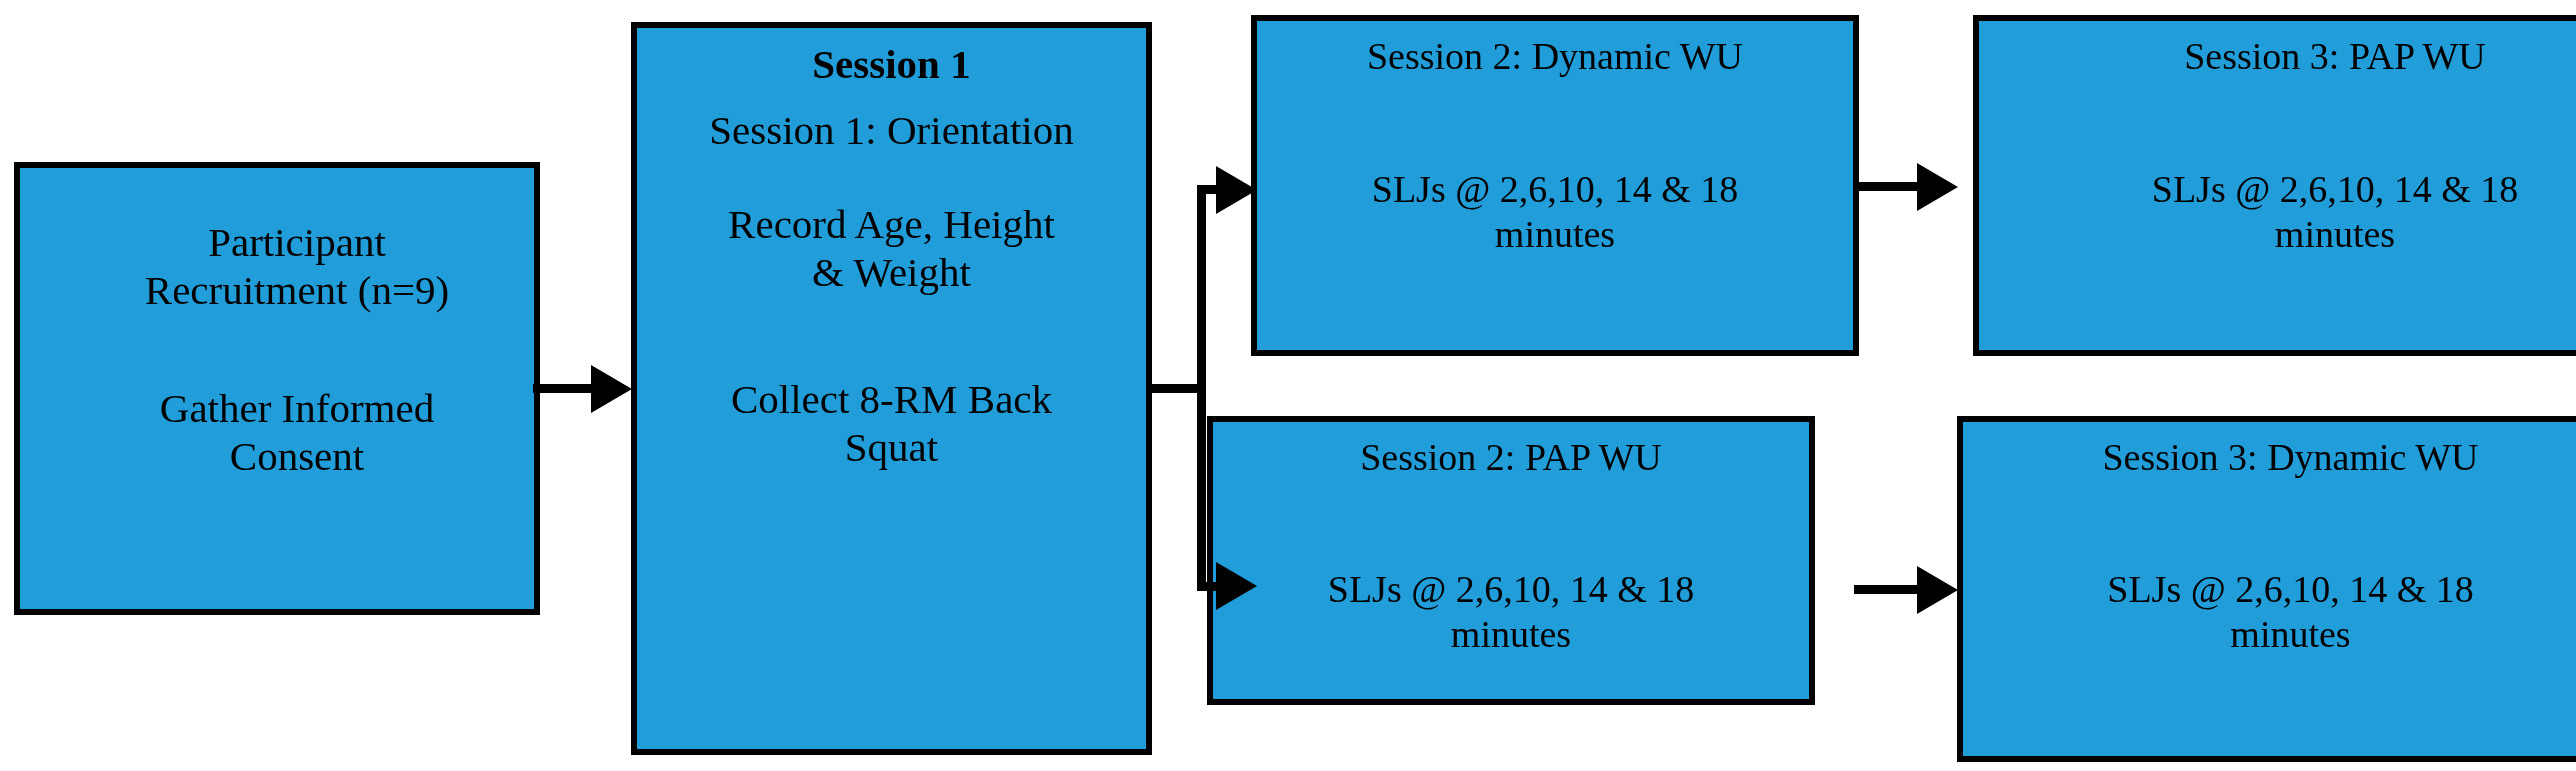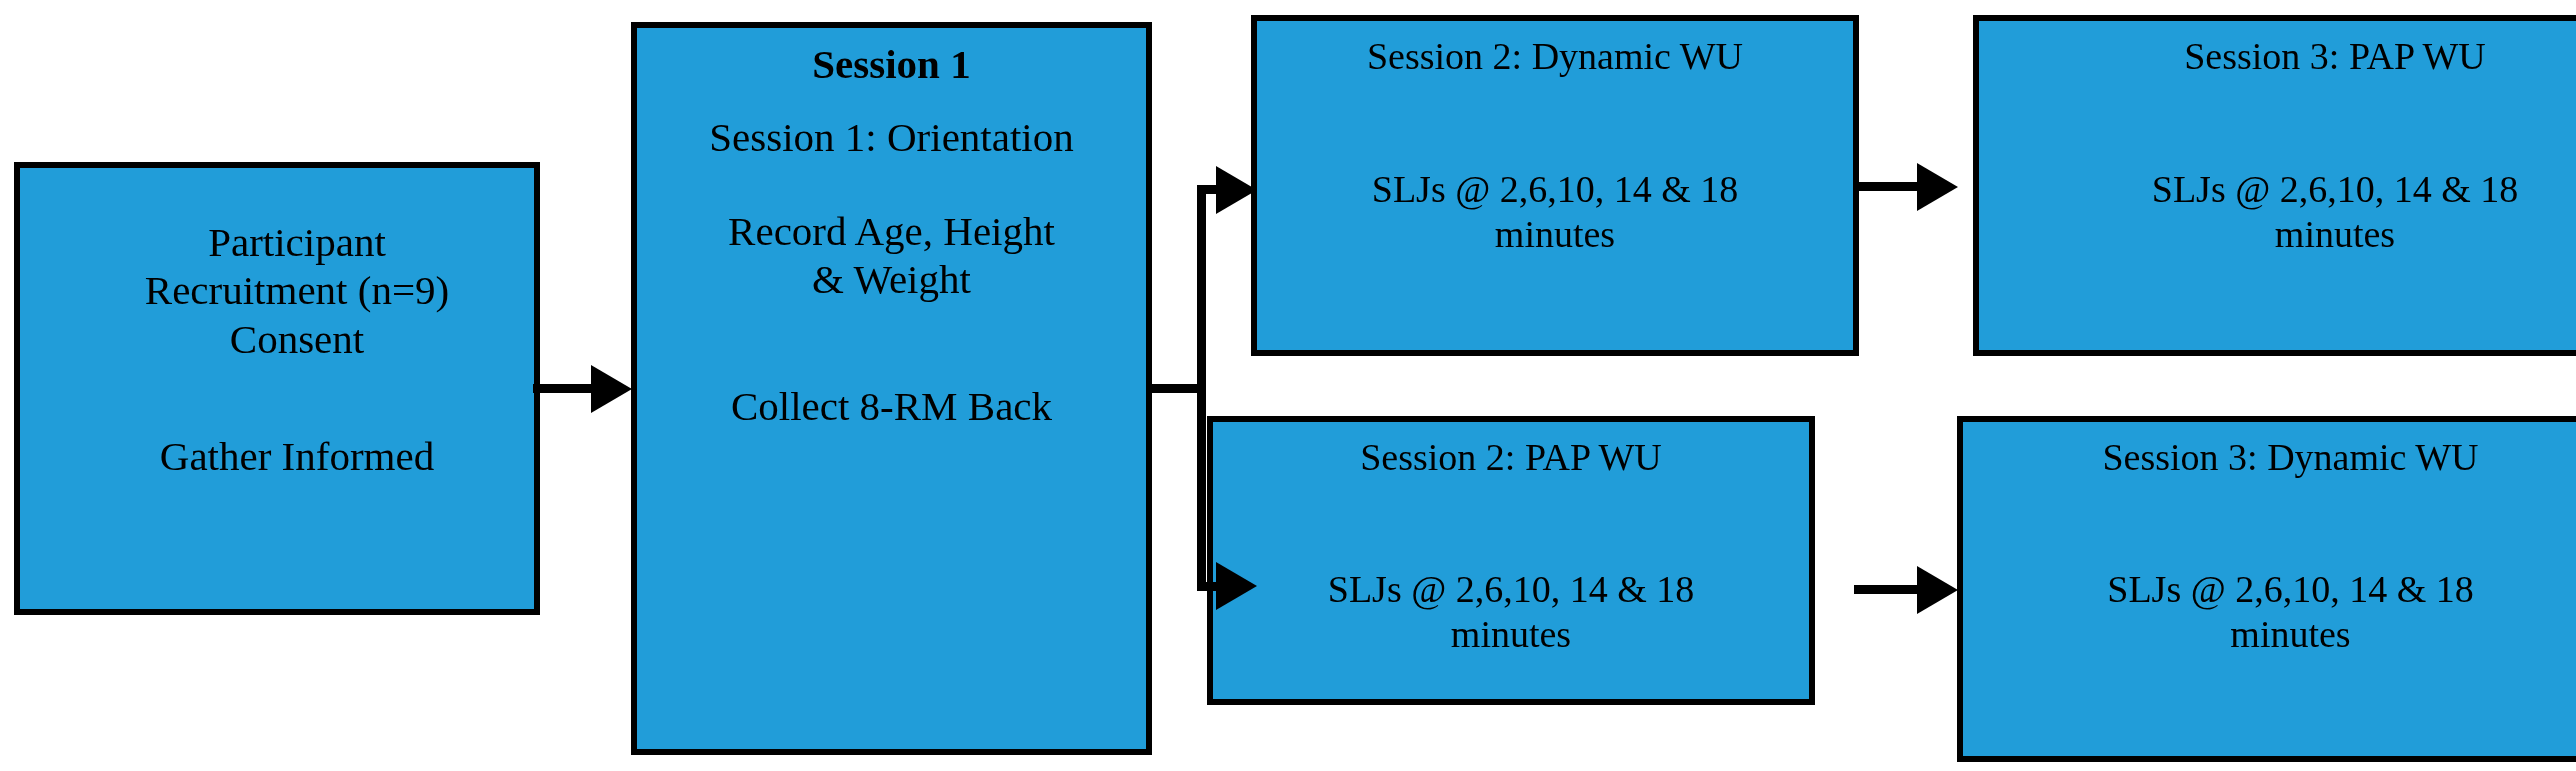--- a/index.html
+++ b/index.html
@@ -56,21 +56,21 @@
     width: 521px;
     height: 733px;
     justify-content: flex-start;
     font-size: 41px;
   }
   #node-session1 .title {
     font-weight: bold;
     font-size: 41px;
     margin-top: 12.6px;
   }
-  #node-session1 .sub { margin-top: 24px; }
+  #node-session1 .sub { margin-top: 17px; }
   #node-session1 .blk-b { margin-top: 46px; }
   #node-session1 .blk-c { margin-top: 78px; }
 
   
   .node-branch {
     width: 608px;
     height: 341px;
     font-size: 38px;
     justify-content: flex-start;
   }
@@ -113,30 +113,31 @@
   #c4-head { left: 1917px; top: 566px; }
 </style>
 </head>
 <body>
 
 <div id="canvas">
 
   <div class="node" id="node-participant">
     <span class="line blk-a">Participant</span>
     <span class="line">Recruitment (n=9)</span>
+    <span class="line blk-b">Gather Informed</span>
     <span class="line">Consent</span>
-    <span class="line blk-b">Gather Informed</span>
   </div>
 
   <div class="node" id="node-session1">
     <span class="line title">Session 1</span>
     <span class="line sub">Session 1: Orientation</span>
     <span class="line blk-b">Record Age, Height</span>
     <span class="line">&amp; Weight</span>
     <span class="line blk-c">Collect 8-RM Back</span>
+    <span class="line">Squat</span>
   </div>
 
   <div class="node node-branch" id="node-s2-dyn">
     <span class="line head">Session 2: Dynamic WU</span>
     <span class="line body">SLJs @ 2,6,10, 14 &amp; 18</span>
     <span class="line">minutes</span>
   </div>
 
   <div class="node node-branch" id="node-s3-pap">
     <span class="line head">Session 3: PAP WU</span>

